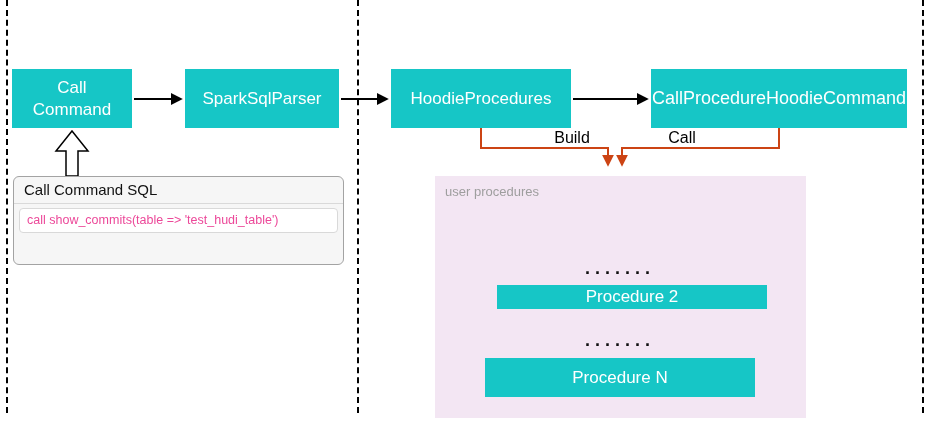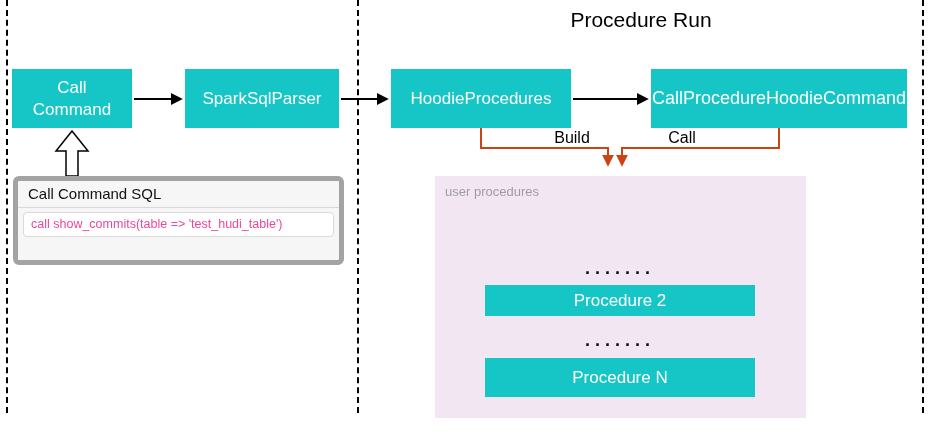--- a/index.html
+++ b/index.html
@@ -68,21 +68,21 @@
   }
   #label-build { left: 546px; width: 52px; }
   #label-call  { left: 658px; width: 48px; }
 
   
   .sql-panel {
     position: absolute;
     left: 13px; top: 176px;
     width: 331px; height: 89px;
     background: #f6f6f6;
-    border: 5px solid #a3a3a3;
+    border: 1px solid #a3a3a3;
     border-radius: 6px;
   }
   .sql-panel-header {
     height: 27px;
     line-height: 26px;
     padding-left: 10px;
     font-size: 15px;
     color: #111;
     border-bottom: 1px solid #d9d9d9;
   }
@@ -119,21 +119,21 @@
     left: 50px;
     width: 270px;
     background: var(--teal, #16c6c6);
     color: #fff;
     display: flex;
     align-items: center;
     justify-content: center;
     font-size: 17px;
   }
   #proc-1 { top: 36px;  height: 39px; }
-  #proc-2 { top: 109px; height: 31px; }
+  #proc-2 { top: 109px; height: 24px; margin-left: 12px; }
   #proc-n { top: 182px; height: 39px; }
   .proc-dots {
     position: absolute;
     left: 50px;
     width: 270px;
     height: 20px;
     text-align: center;
     font-weight: bold;
     font-size: 18px;
     letter-spacing: 5px;
@@ -151,21 +151,20 @@
 </style>
 </head>
 <body>
 
 <div class="canvas">
 
   <div class="vline" id="vline-left"></div>
   <div class="vline" id="vline-middle"></div>
   <div class="vline" id="vline-right"></div>
 
-  <div class="section-title" id="title-procedure-run">Procedure Run</div>
 
   <svg class="overlay" viewBox="0 0 932 443" xmlns="http://www.w3.org/2000/svg">
     <defs>
       <marker id="arrowBlack" viewBox="0 0 10 10" refX="8.5" refY="5" markerWidth="6" markerHeight="6" orient="auto-start-reverse">
         <path d="M0,0 L10,5 L0,10 z" class="marker-black-fill"></path>
       </marker>
       <marker id="arrowOrange" viewBox="0 0 10 10" refX="8.5" refY="5" markerWidth="6" markerHeight="6" orient="auto-start-reverse">
         <path d="M0,0 L10,5 L0,10 z" class="marker-orange-fill"></path>
       </marker>
     </defs>

